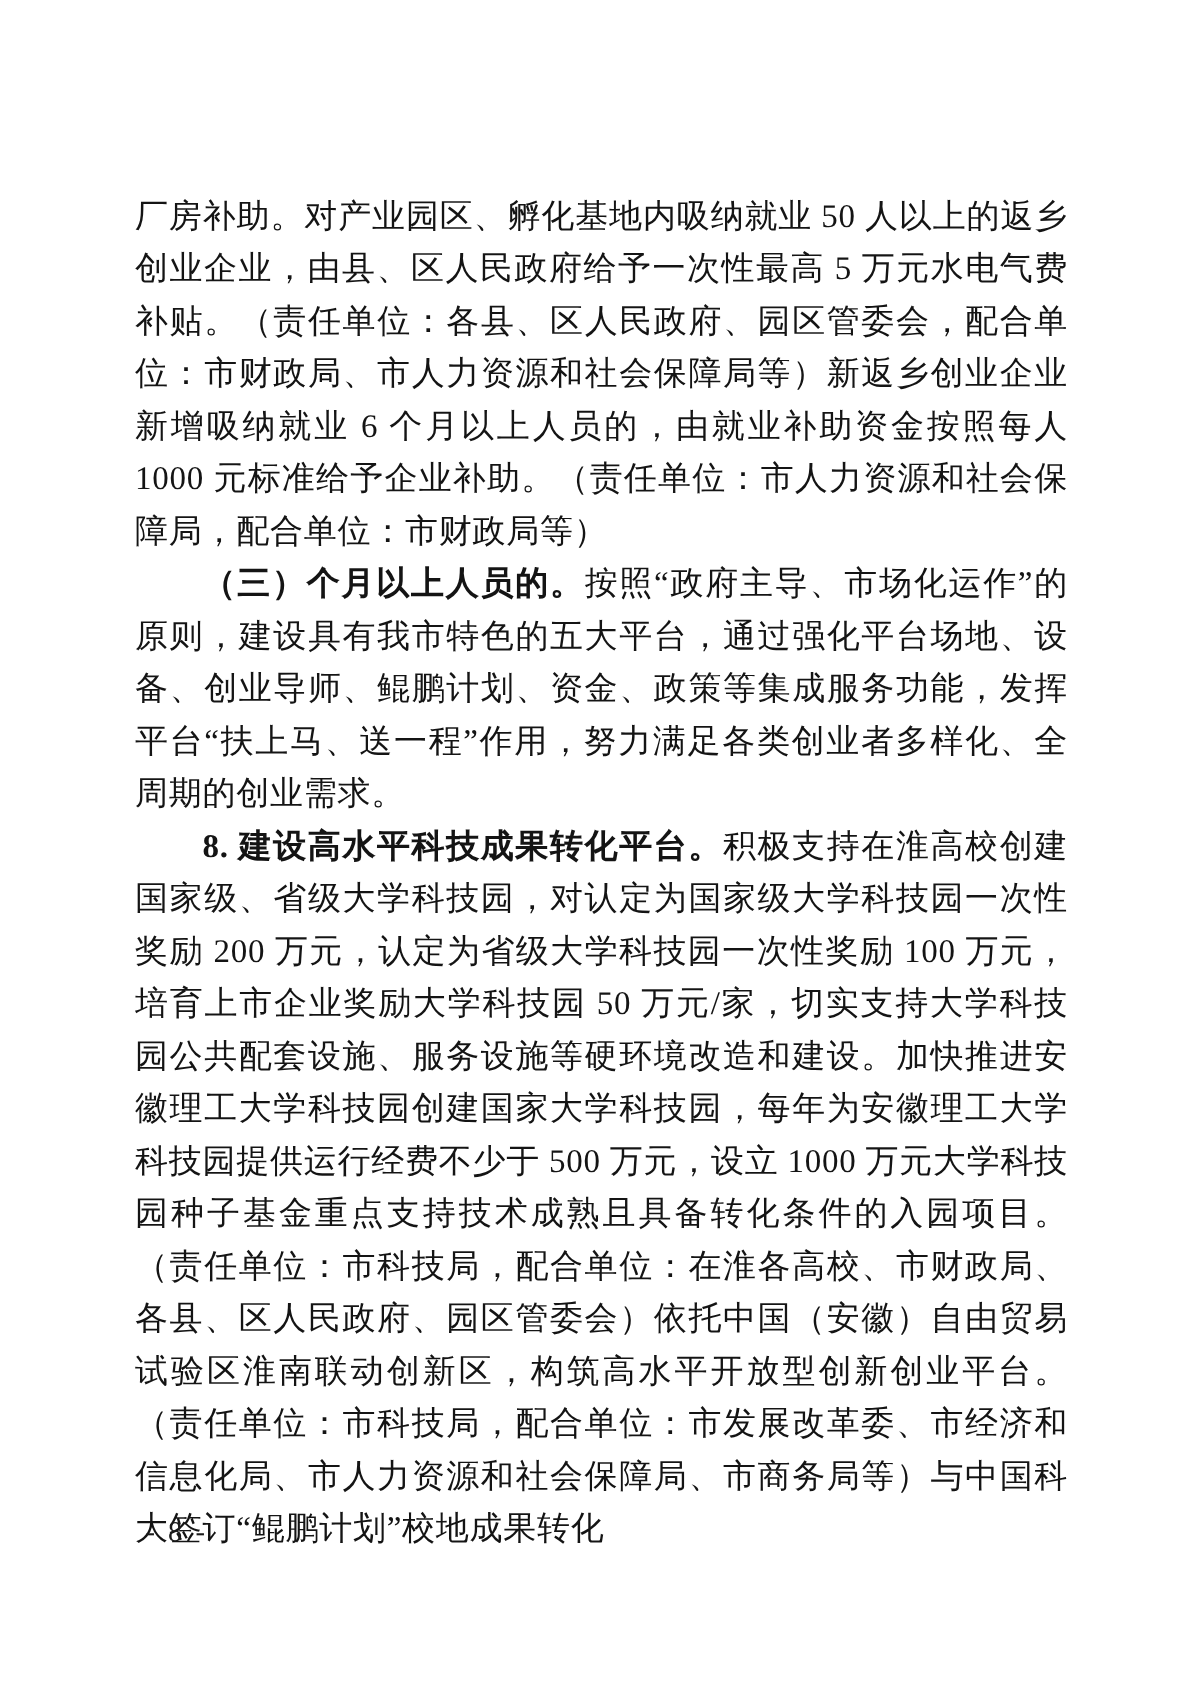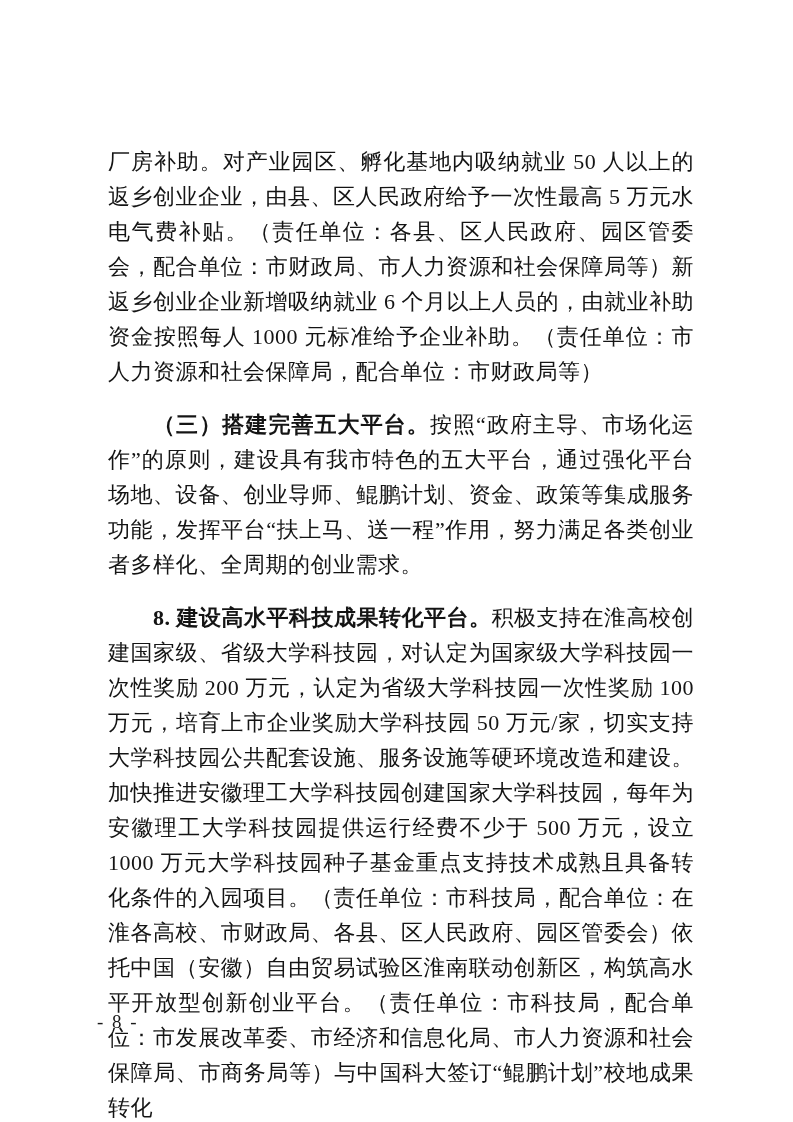--- a/index.html
+++ b/index.html
@@ -20,21 +20,21 @@
     position: absolute;
     left: 90px;
     top: 126px;
     width: 622px;
     font-size: 22px;
     line-height: 35px;
     text-align: justify;
     letter-spacing: 0.5px;
   }
   .doc-body p {
-    margin: 18px;
+    margin: 0;
     padding: 0;
   }
   .doc-body p.indent {
     text-indent: 45px;
   }
   .seg-heading {
     font-weight: bold;
   }
   .seg-kaiti {
     
@@ -49,17 +49,17 @@
     letter-spacing: 2px;
     color: #1a1a1a;
   }
 </style>
 </head>
 <body>
 
 <div class="page">
   <div class="doc-body">
       <p class=""><span class="seg-body">厂房补助。对产业园区、孵化基地内吸纳就业 50 人以上的返乡创业企业，由县、区人民政府给予一次性最高 5 万元水电气费补贴。</span><span class="seg-kaiti">（责任单位：各县、区人民政府、园区管委会，配合单位：市财政局、市人力资源和社会保障局等）</span><span class="seg-body">新返乡创业企业新增吸纳就业 6 个月以上人员的，由就业补助资金按照每人 1000 元标准给予企业补助。</span><span class="seg-kaiti">（责任单位：市人力资源和社会保障局，配合单位：市财政局等）</span></p>
-      <p class="indent"><span class="seg-heading">（三）搭建完善五大平台。</span><span class="seg-body">按照“政府主导、市场化运作”的原则，建设具有我市特色的五大平台，通过强化平台场地、设备、创业导师、鲲鹏计划、资金、政策等集成服务功能，发挥平台“扶上马、送一程”作用，努力满足各类创业者多样化、全周期的创业需求。</span></p>
+      <p class="indent"><span class="seg-heading">（三）个月以上人员的。</span><span class="seg-body">按照“政府主导、市场化运作”的原则，建设具有我市特色的五大平台，通过强化平台场地、设备、创业导师、鲲鹏计划、资金、政策等集成服务功能，发挥平台“扶上马、送一程”作用，努力满足各类创业者多样化、全周期的创业需求。</span></p>
       <p class="indent"><span class="seg-heading">8. 建设高水平科技成果转化平台。</span><span class="seg-body">积极支持在淮高校创建国家级、省级大学科技园，对认定为国家级大学科技园一次性奖励 200 万元，认定为省级大学科技园一次性奖励 100 万元，培育上市企业奖励大学科技园 50 万元/家，切实支持大学科技园公共配套设施、服务设施等硬环境改造和建设。加快推进安徽理工大学科技园创建国家大学科技园，每年为安徽理工大学科技园提供运行经费不少于 500 万元，设立 1000 万元大学科技园种子基金重点支持技术成熟且具备转化条件的入园项目。</span><span class="seg-kaiti">（责任单位：市科技局，配合单位：在淮各高校、市财政局、各县、区人民政府、园区管委会）</span><span class="seg-body">依托中国（安徽）自由贸易试验区淮南联动创新区，构筑高水平开放型创新创业平台。</span><span class="seg-kaiti">（责任单位：市科技局，配合单位：市发展改革委、市经济和信息化局、市人力资源和社会保障局、市商务局等）</span><span class="seg-body">与中国科大签订“鲲鹏计划”校地成果转化</span></p>
     </div>
   <div class="page-number">- 8 -</div>
 </div>
 
 </body></html>

